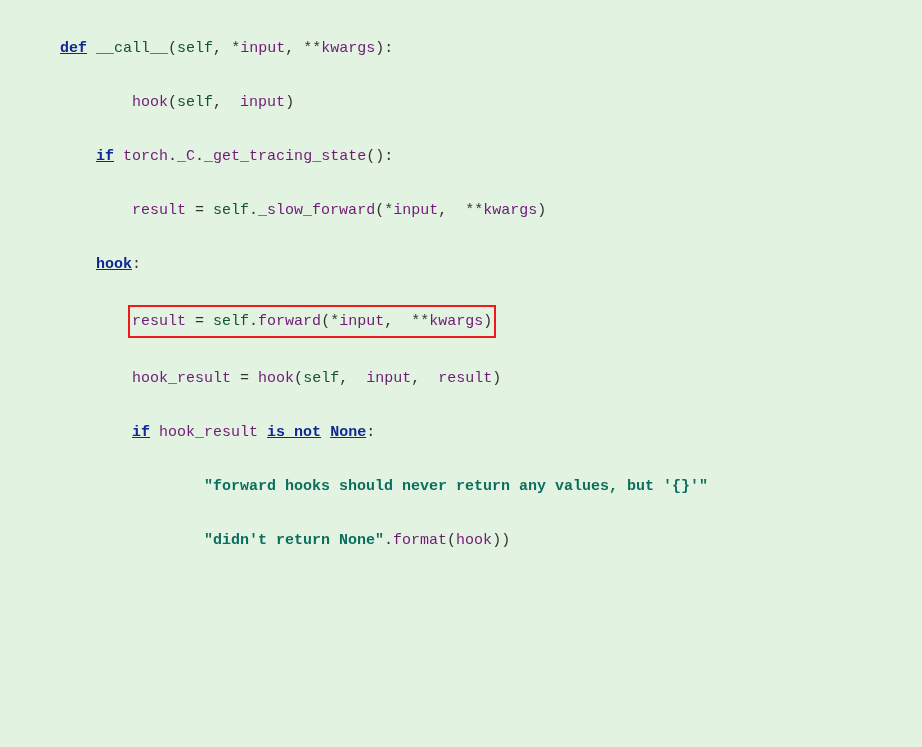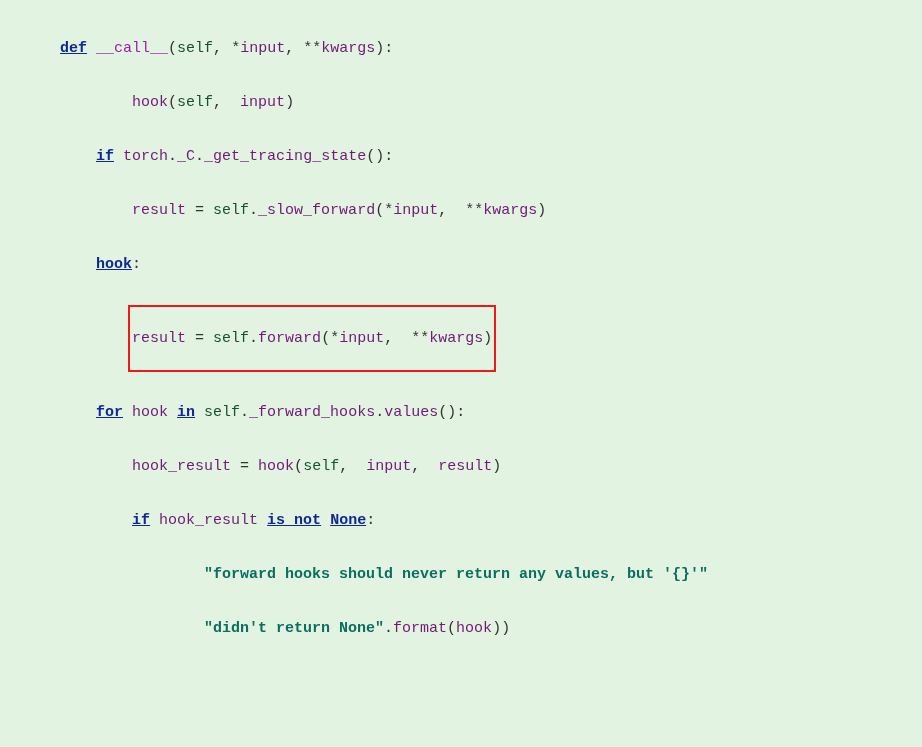--- a/index.html
+++ b/index.html
@@ -14,41 +14,40 @@
     padding: 8px 0;
     line-height: 27px;
     white-space: pre;
   }
   .line {
     padding-left: 24px;
   }
   .red-box {
     border: 2px solid #f01818;
     display: inline-block;
-    padding: 18px 2px;
+    padding: 1px 2px;
     margin-left: -4px;
   }
   .kw { color: #0f2893; font-weight: bold; text-decoration: underline; }
   .self { color: #14532d; }
-  .fname { color: #a21caf; }
+  .fname { color: #14532d; }
   .str { color: #0b6e5f; font-weight: bold; }
   .punct { color: #333; }
   .id { color: #701a75; }
 </style>
 </head>
 <body>
 
 <div class="code-block">
 <div class="line">    <span class="kw">def</span> <span class="fname">__call__</span><span class="punct">(</span><span class="self">self</span><span class="punct">,</span><span> </span><span class="punct">*</span><span class="id">input</span><span class="punct">,</span><span> </span><span class="punct">**</span><span class="id">kwargs</span><span class="punct">):</span></div>
 <div class="line">            <span class="id">hook</span><span class="punct">(</span><span class="self">self</span><span class="punct">,</span><span>  </span><span class="id">input</span><span class="punct">)</span></div>
 <div class="line">        <span class="kw">if</span><span> </span><span class="id">torch</span><span class="punct">.</span><span class="id">_C</span><span class="punct">.</span><span class="id">_get_tracing_state</span><span class="punct">():</span></div>
 <div class="line">            <span class="id">result </span><span class="punct">=</span><span> </span><span class="self">self</span><span class="punct">.</span><span class="id">_slow_forward</span><span class="punct">(</span><span class="punct">*</span><span class="id">input</span><span class="punct">,</span><span>  </span><span class="punct">**</span><span class="id">kwargs</span><span class="punct">)</span></div>
 <div class="line">        <span class="kw">hook</span><span class="punct">:</span></div>
 <div class="line">            <span class="red-box"><span class="id">result </span><span class="punct">=</span><span> </span><span class="self">self</span><span class="punct">.</span><span class="id">forward</span><span class="punct">(</span><span class="punct">*</span><span class="id">input</span><span class="punct">,</span><span>  </span><span class="punct">**</span><span class="id">kwargs</span><span class="punct">)</span></span></div>
-<div class="line">        <span class="kw">for</span><span class="id"> hook </span><span class="kw">in</span><span> </span><span class="self">self</span><span class="punct">.</span><span class="id">_forward_hooks</span><span class="punct">.</span><span class="id">values</span><span class="punct">():</span></div>
 <div class="line">            <span class="id">hook_result </span><span class="punct">=</span><span> </span><span class="id">hook</span><span class="punct">(</span><span class="self">self</span><span class="punct">,</span><span>  </span><span class="id">input</span><span class="punct">,</span><span>  </span><span class="id">result</span><span class="punct">)</span></div>
 <div class="line">            <span class="kw">if</span><span> </span><span class="id">hook_result </span><span class="kw">is not</span><span> </span><span class="kw">None</span><span class="punct">:</span></div>
 <div class="line">                    <span class="str">"forward hooks should never return any values, but '{}'"</span></div>
 <div class="line">                    <span class="str">"didn't return None"</span><span class="punct">.</span><span class="id">format</span><span class="punct">(</span><span class="id">hook</span><span class="punct">))</span></div>
 <div class="line">        </div>
 
 
 
 
 

